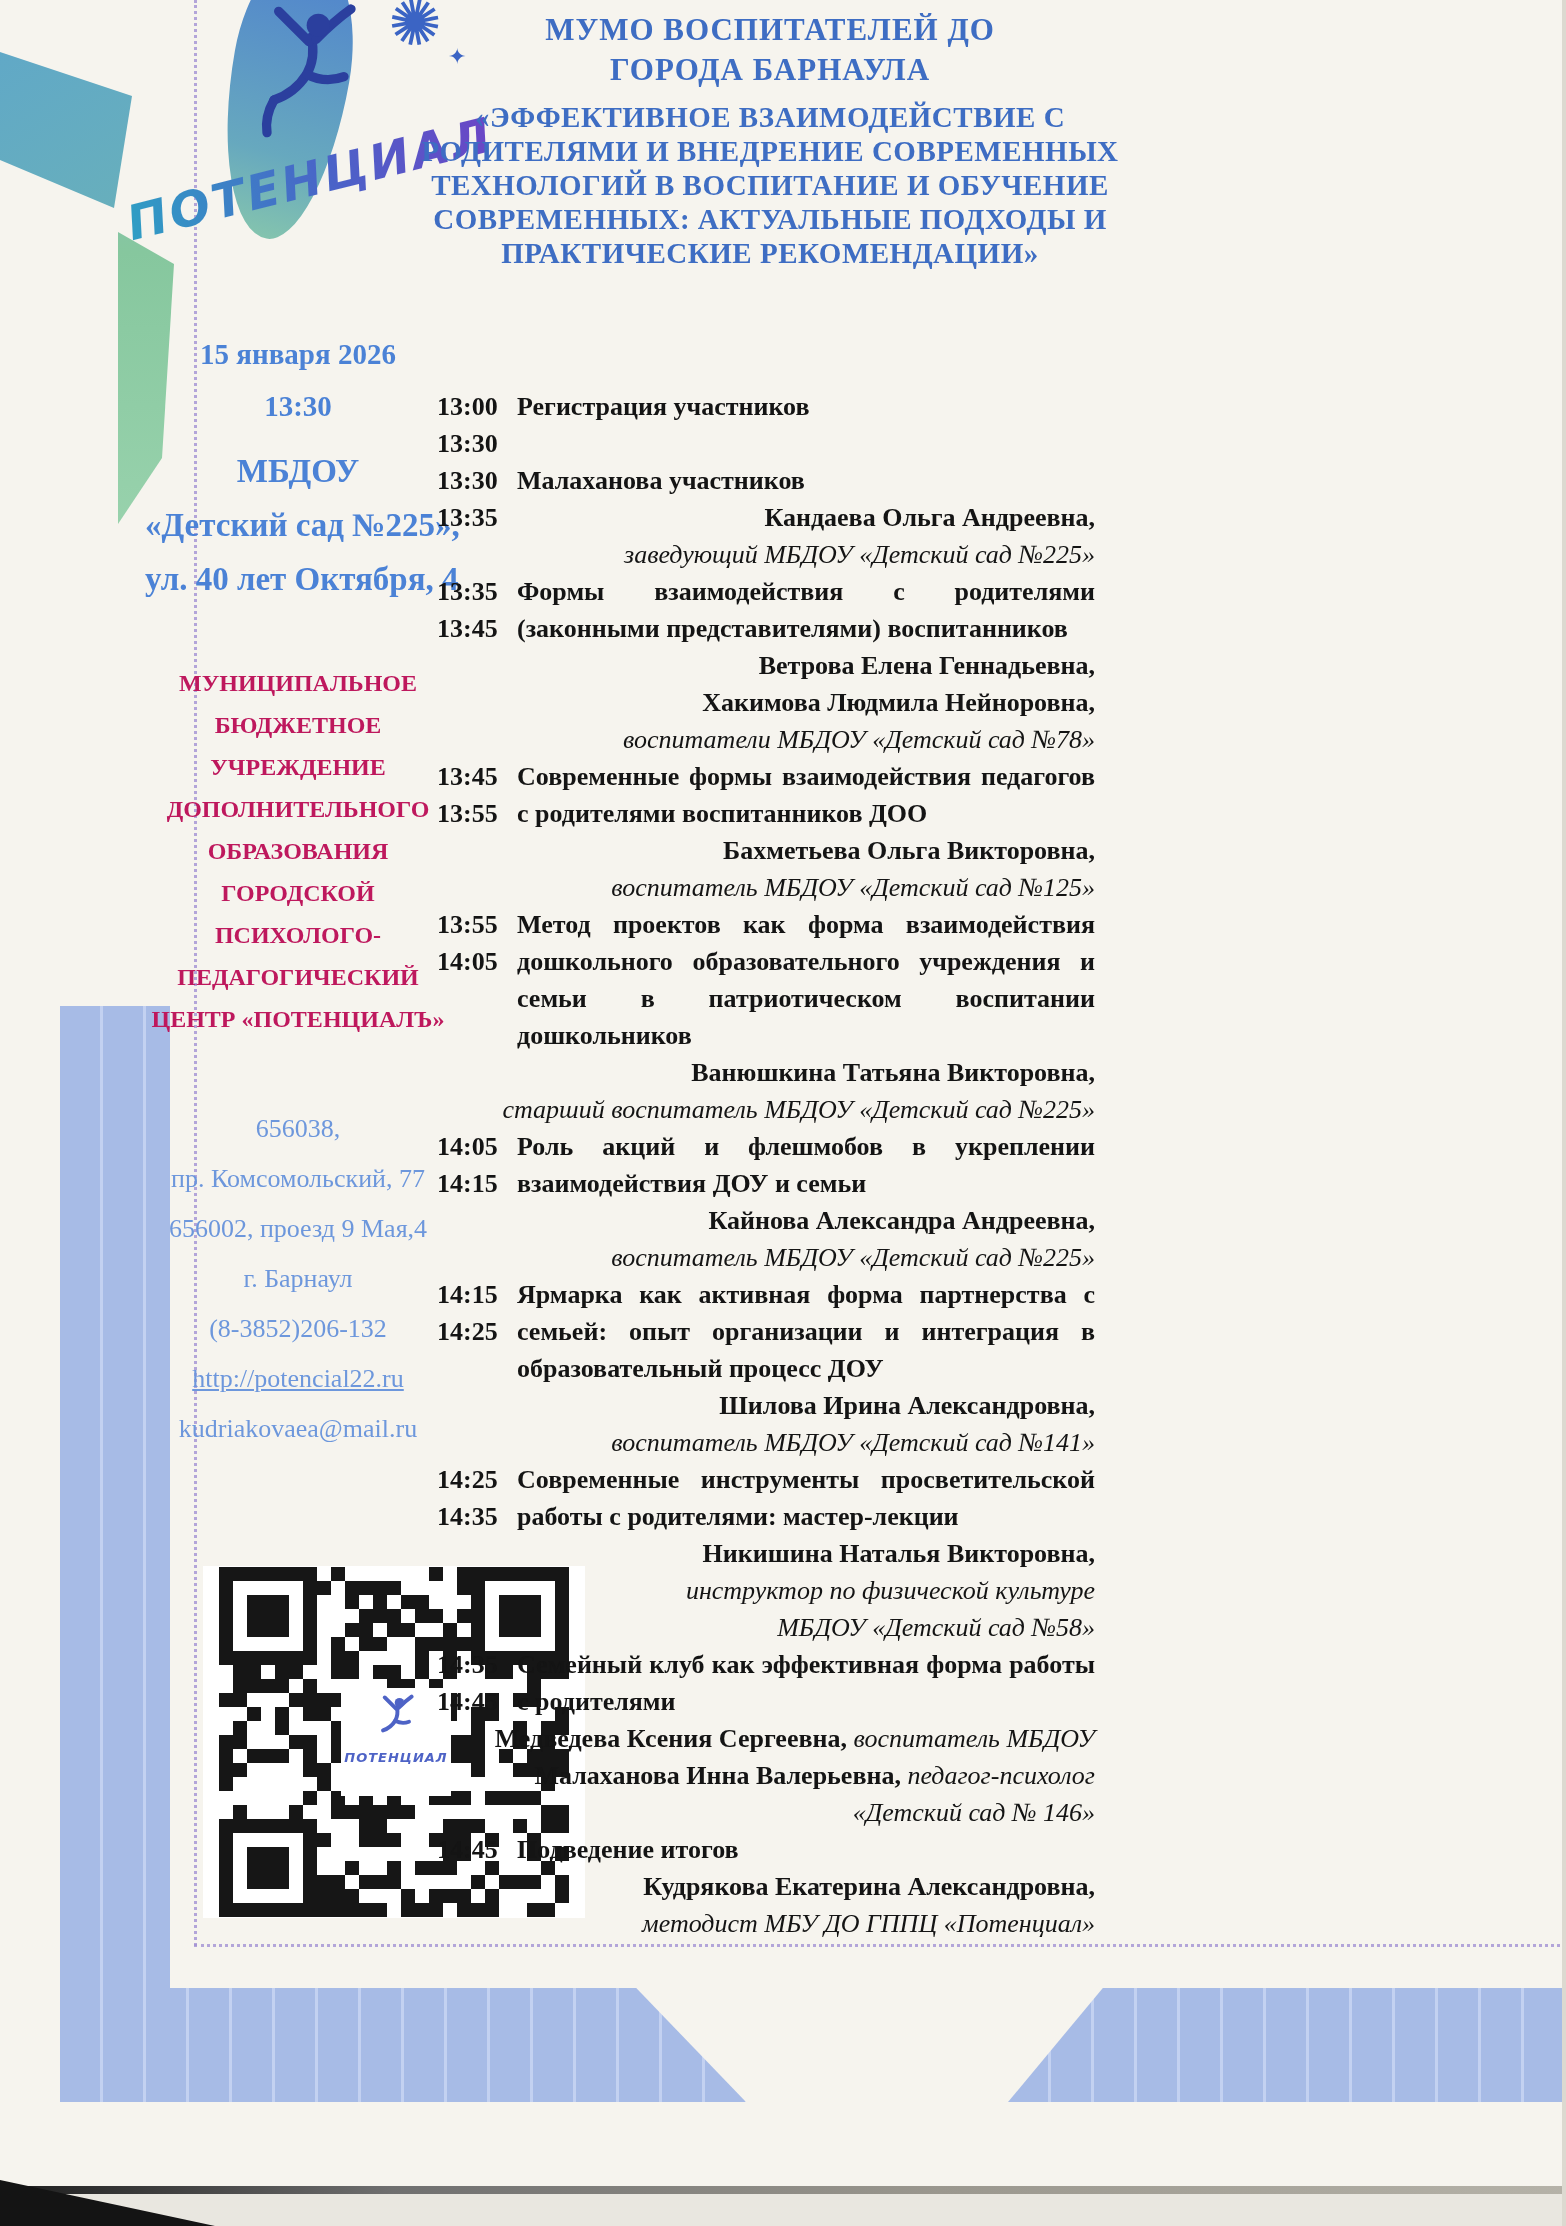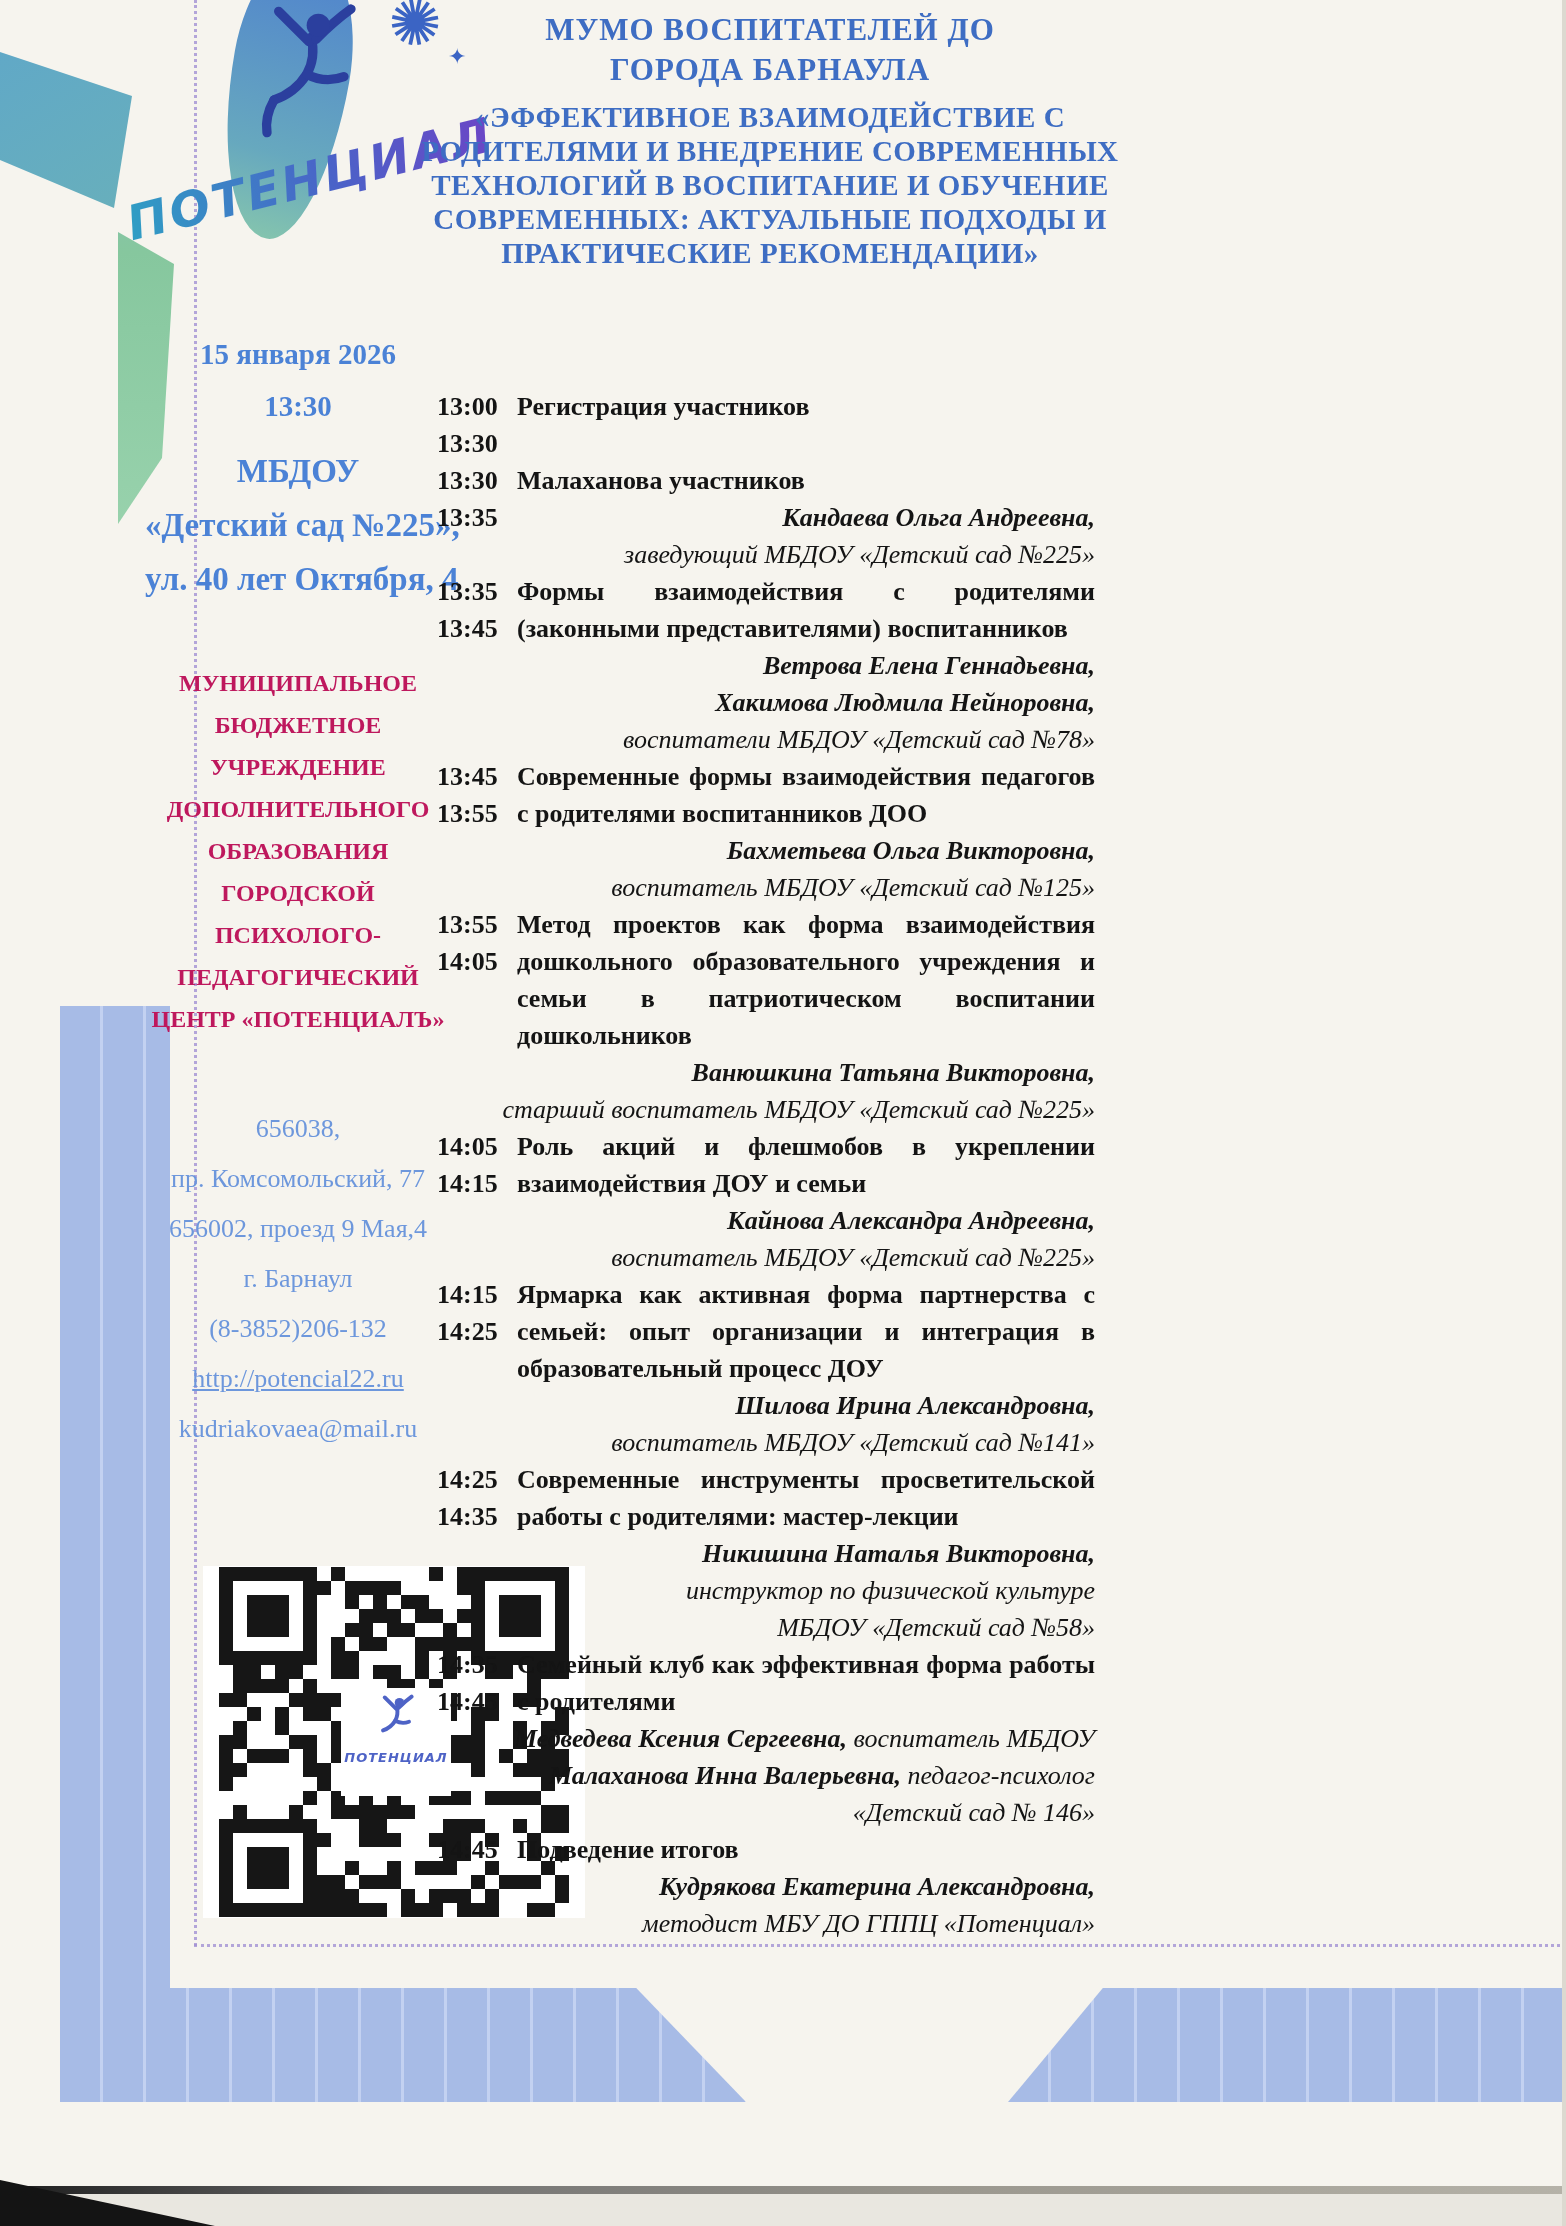--- a/index.html
+++ b/index.html
@@ -58,21 +58,21 @@
   .sb-contact div{white-space:nowrap;}
   .sb-contact a{color:#6d97dc;text-decoration:underline;}
   
   .schedule{position:absolute;left:437px;top:388px;width:658px;color:#141414;
      font-size:26px;line-height:37px;}
   .sched-item .row{display:flex;}
   .times{width:80px;flex:0 0 80px;font-weight:bold;}
   .time:empty{display:none;}
   .topic{flex:1;font-weight:bold;text-align:justify;}
   .speakers{text-align:right;}
-  .sp-name{font-weight:bold;font-style:italic;}
+  .sp-name{font-weight:bold;}
   .sp-name:not(:empty)::after{content:" ";}
   .sp-role{font-style:italic;}
   .pull-up{margin-top:-37px;}
   
   .qr{position:absolute;left:203px;top:1566px;width:382px;height:352px;background:#fff;}
   .qr svg.code{position:absolute;left:16px;top:1px;width:350px;height:350px;fill:#161616;}
   .qr-center{position:absolute;left:138px;top:122px;width:110px;height:108px;background:#fff;
      text-align:center;}
   .qr-center .mini-gymnast{width:44px;height:52px;margin-top:6px;}
   .qr-label{font-family:"DejaVu Sans",sans-serif;font-style:italic;font-weight:bold;

